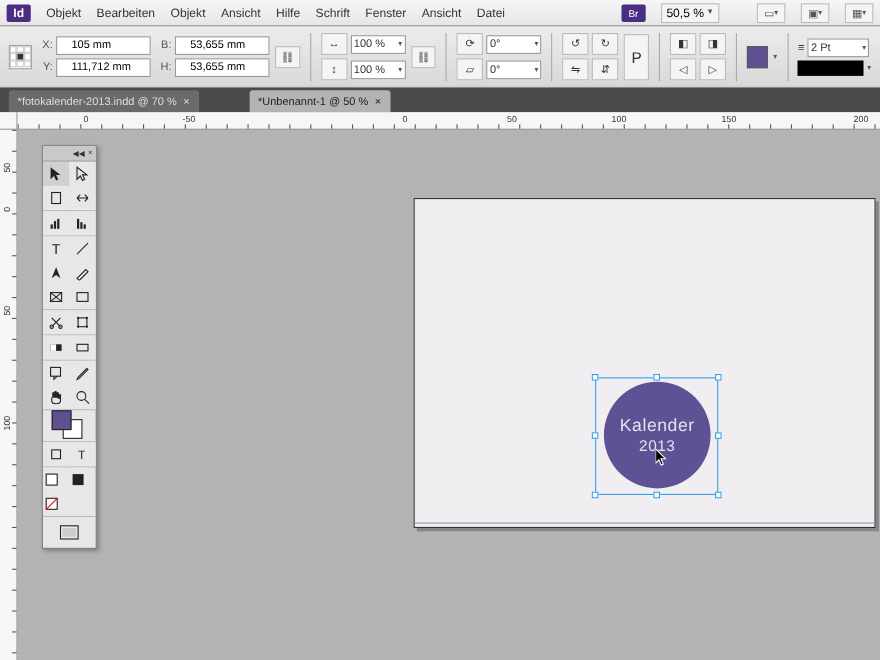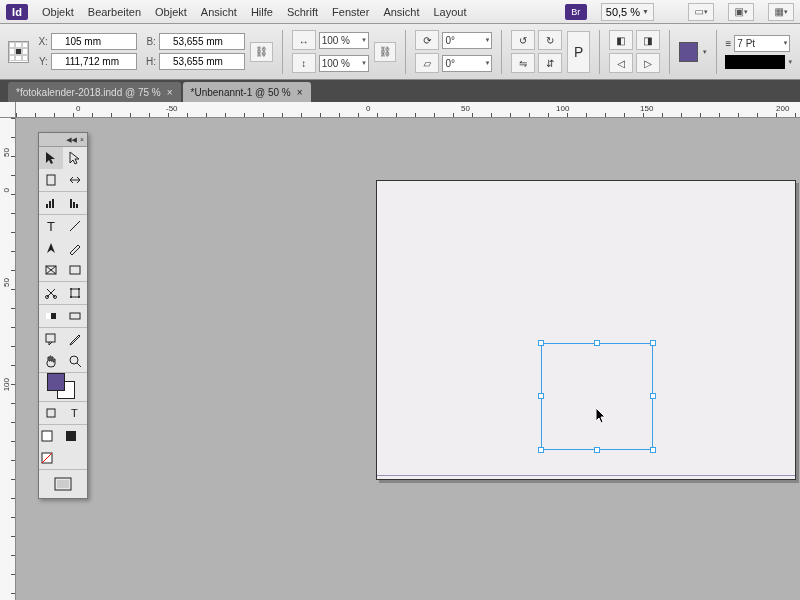--- a/index.html
+++ b/index.html
@@ -25,21 +25,21 @@
 .cp-sep{width:1px;height:44px;background:#aaa;margin:0 4px;}
 .refpoint{width:22px;height:22px;border:1px solid #999;background:#fff;display:grid;grid-template-columns:repeat(3,1fr);grid-template-rows:repeat(3,1fr);}
 .refpoint div{border:1px solid #ccc;}
 .refpoint .sel{background:#333;}
 .colorswatch{width:20px;height:20px;background:#615091;border:1px solid #555;}
 .linepreview{width:60px;height:14px;background:#000;}
 
 
 .doctabs{height:22px;background:#4a4a4a;display:flex;align-items:flex-end;padding-left:8px;font-size:10px;}
 .doctab{background:#6a6a6a;color:#ddd;height:20px;display:flex;align-items:center;padding:0 8px;margin-right:2px;gap:6px;border-top-left-radius:3px;border-top-right-radius:3px;cursor:default;}
-.doctab.active{background:#b3b3b3;color:#222;}
+.doctab.active{background:#b3b3b3;color:#222;margin-left:44px;}
 .doctab .close{font-size:10px;}
 
 
 .hruler{position:absolute;top:102px;left:16px;right:0;height:16px;background:#f6f6f6;border-bottom:1px solid #888;font-size:8px;color:#333;overflow:hidden;}
 .vruler{position:absolute;top:118px;left:0;width:16px;bottom:0;background:#f6f6f6;border-right:1px solid #888;font-size:8px;color:#333;overflow:hidden;}
 .ruler-corner{position:absolute;top:102px;left:0;width:16px;height:16px;background:#f6f6f6;border-right:1px solid #888;border-bottom:1px solid #888;}
 .hlabel{position:absolute;top:2px;font-size:8px;}
 .vlabel{position:absolute;left:2px;font-size:8px;writing-mode:vertical-rl;transform:rotate(180deg);}
 .htick{position:absolute;top:11px;width:1px;height:5px;background:#555;}
 .vtick{position:absolute;left:11px;height:1px;width:5px;background:#555;}
@@ -82,21 +82,21 @@
 <div class="menubar">
   <div class="logo">Id</div>
   <span class="menuitem">Objekt</span>
   <span class="menuitem">Bearbeiten</span>
   <span class="menuitem">Objekt</span>
   <span class="menuitem">Ansicht</span>
   <span class="menuitem">Hilfe</span>
   <span class="menuitem">Schrift</span>
   <span class="menuitem">Fenster</span>
   <span class="menuitem">Ansicht</span>
-  <span class="menuitem">Layout</span>
+  <span class="menuitem">Datei</span>
   <div class="spacer"></div>
   <div class="br-box">Br</div>
   <div class="zoom-combo">
     <span>50,5 %</span>
     <span class="arrow-down">▼</span>
   </div>
   <div style="width:6px"></div>
   <div class="topicon">
       <span>▭</span>
       <span class="arrow-down">▾</span>
@@ -203,50 +203,50 @@
     </div>
   </div>
   <div class="cp-sep"></div>
   <div class="colorswatch"></div>
   <span class="arrow-down">▾</span>
   <div class="cp-sep"></div>
   <div class="cp-group">
     <div class="cp-row">
         <span>≡</span>
         <div class="cp-dd" style="width:56px">
-          <span>7 Pt</span>
+          <span>2 Pt</span>
           <span class="arrow-down">▾</span>
         </div>
       </div>
     <div class="cp-row">
         <div class="linepreview"></div>
         <span class="arrow-down">▾</span>
       </div>
   </div>
 </div>
 
 <div class="doctabs">
   <div class="doctab">
-      <span>*fotokalender-2018.indd @ 75 %</span>
+      <span>*fotokalender-2013.indd @ 70 %</span>
       <span class="close">×</span>
     </div>
   <div class="doctab active">
       <span>*Unbenannt-1 @ 50 %</span>
       <span class="close">×</span>
     </div>
 </div>
 
 <div class="ruler-corner"></div>
 <div class="hruler" id="hruler">
     <span class="hlabel" style="left: 60px;">0</span>
     <span class="hlabel" style="left: 150px;">-50</span>
     <span class="hlabel" style="left: 350px;">0</span>
     <span class="hlabel" style="left: 445px;">50</span>
     <span class="hlabel" style="left: 540px;">100</span>
-    <span class="hlabel" style="left: 624px;">150</span>
+    <span class="hlabel" style="left: 640px;">150</span>
     <span class="hlabel" style="left: 760px;">200</span>
     <div class="htick" style="left: 0px;"></div>
     <div class="htick" style="left: 19px;"></div>
     <div class="htick" style="left: 38px;"></div>
     <div class="htick" style="left: 57px;"></div>
     <div class="htick" style="left: 76px;"></div>
     <div class="htick" style="left: 95px;"></div>
     <div class="htick" style="left: 114px;"></div>
     <div class="htick" style="left: 133px;"></div>
     <div class="htick" style="left: 152px;"></div>
@@ -315,20 +315,24 @@
     <div class="vtick" style="top: 437px;"></div>
     <div class="vtick" style="top: 456px;"></div>
     <div class="vtick" style="top: 475px;"></div>
   </div>
 
 <div class="canvas">
   <div class="page">
     <div class="page-divider"></div>
   </div>
 
+  <div class="circle" style="left:533px;top:229px;width:97px;height:97px;">
+    <div class="l1">Kalender</div>
+    <div class="l2">2013</div>
+  </div>
 
   <div class="sel-box" style="left:525px;top:225px;width:112px;height:107px;">
     <div class="sel-handle" style="left:-4px;top:-4px;"></div>
     <div class="sel-handle" style="left:52px;top:-4px;"></div>
     <div class="sel-handle" style="right:-4px;top:-4px;"></div>
     <div class="sel-handle" style="left:-4px;top:49px;"></div>
     <div class="sel-handle" style="right:-4px;top:49px;"></div>
     <div class="sel-handle" style="left:-4px;bottom:-4px;"></div>
     <div class="sel-handle" style="left:52px;bottom:-4px;"></div>
     <div class="sel-handle" style="right:-4px;bottom:-4px;"></div>

